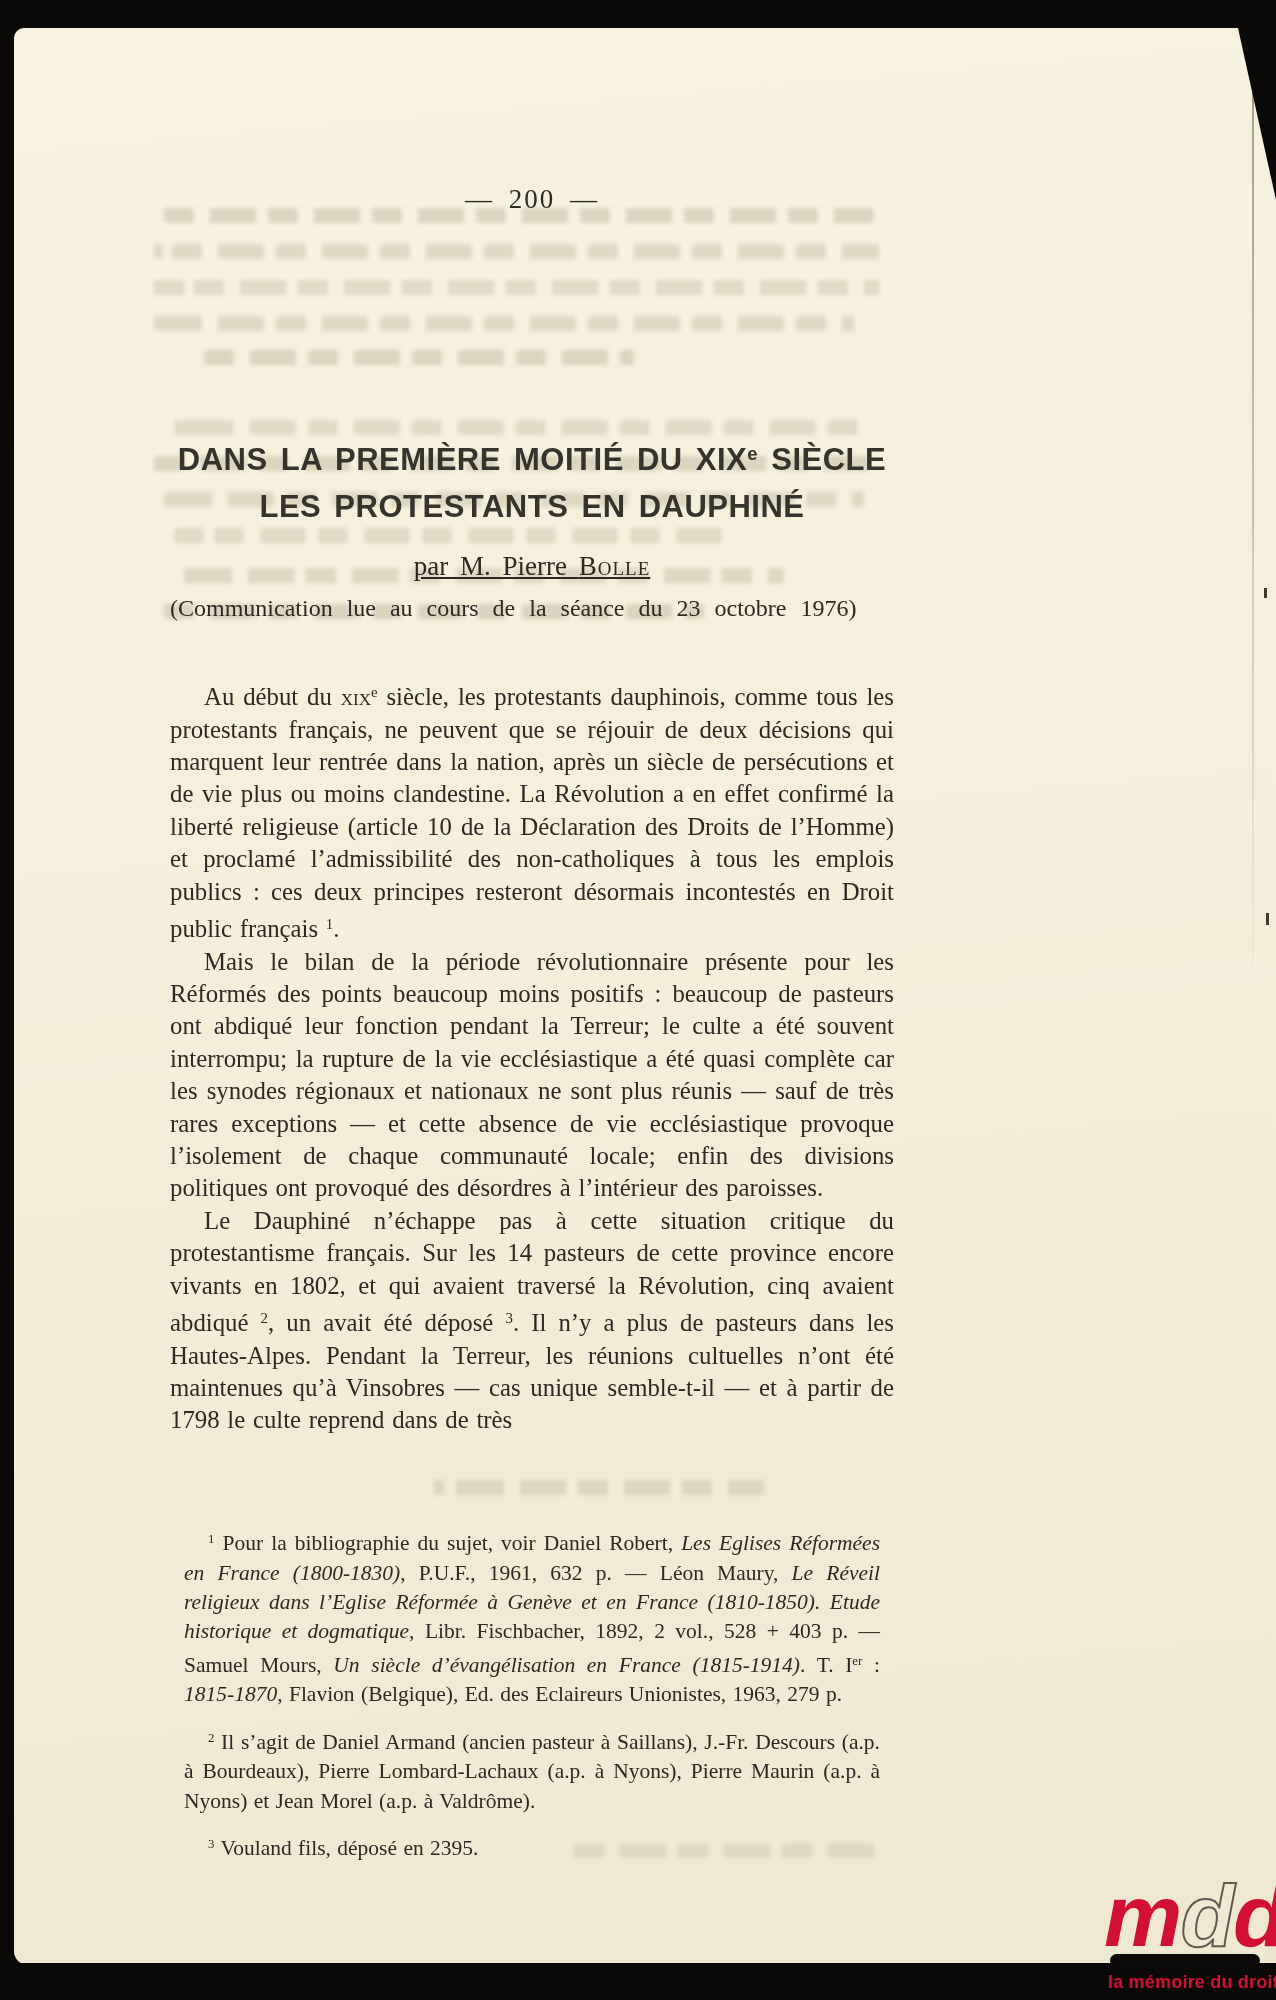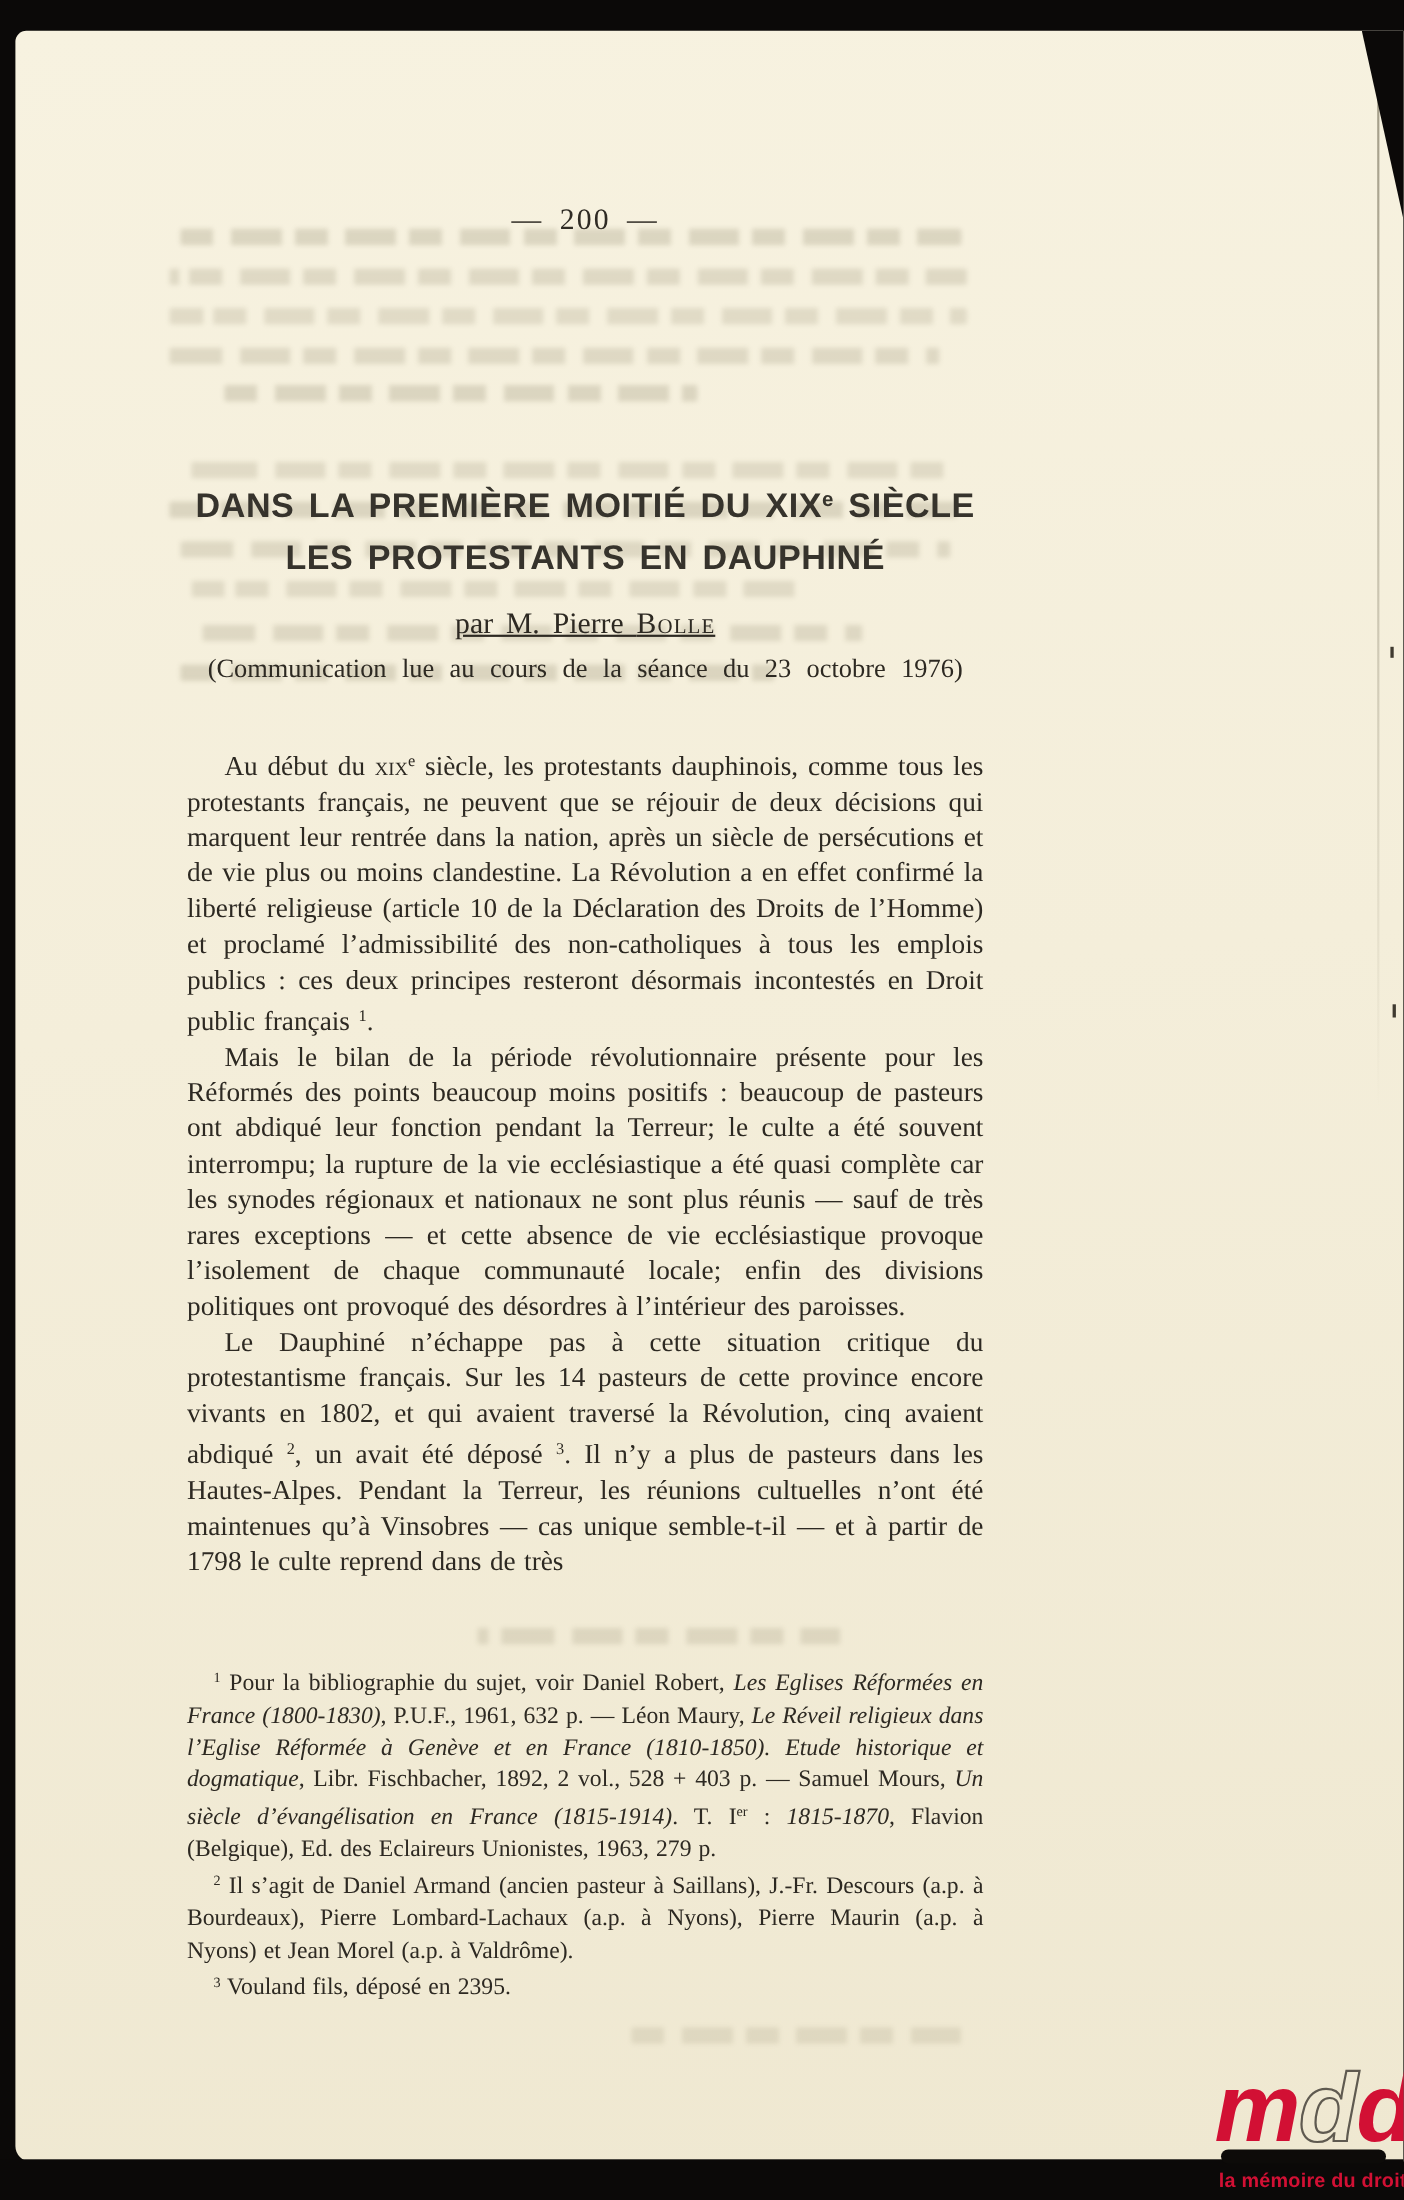--- a/index.html
+++ b/index.html
@@ -40,27 +40,27 @@
   
   .col{position:absolute;left:156px;width:724px;z-index:2;}
   .pageno{top:156px;text-align:center;font-size:27px;color:#2f2b24;
           letter-spacing:2px;word-spacing:6px;}
   .title{top:402px;text-align:center;color:#36332c;
          font-family:"Liberation Sans", sans-serif;font-weight:bold;
          font-size:31px;line-height:47px;letter-spacing:.5px;word-spacing:4px;margin:0;}
   .title .tline{display:block;}
   .byline{top:523px;text-align:center;font-size:27px;color:#2d2922;word-spacing:5px;text-decoration:underline;}
   .byline .seg-sc{letter-spacing:1px;}
-  .comm{top:567px;text-align:center;font-size:24px;color:#2d2922;word-spacing:8px;}
+  .comm{top:567px;text-align:left;font-size:24px;color:#2d2922;word-spacing:8px;}
   .bodytext{top:648px;font-size:24.8px;line-height:32.4px;color:#2d2922;
             text-align:justify;word-spacing:1.5px;}
   .bodytext p{margin:0;text-indent:34px;}
   .footnotes{top:1483px;font-size:21.5px;line-height:29.4px;color:#2d2922;
              text-align:justify;word-spacing:1px;}
-  .footnotes p{margin:0;text-indent:24px;}
+  .footnotes p{margin:14px;text-indent:24px;}
   .seg-i{font-style:italic;}
   .seg-sc{font-variant:small-caps;}
   .seg-sup{font-size:.6em;vertical-align:.55em;}
   
   .edge-line{position:absolute;left:1238px;top:60px;width:2px;height:920px;z-index:2;
     background:linear-gradient(#6d6650,rgba(109,102,80,0));opacity:.6;}
   .tick{position:absolute;width:3px;background:#3f3a30;z-index:2;}
   .tick1{left:1250px;top:560px;height:10px;}
   .tick2{left:1252px;top:885px;height:12px;}
   .corner-wedge{position:absolute;top:28px;right:0;width:38px;height:172px;z-index:3;

